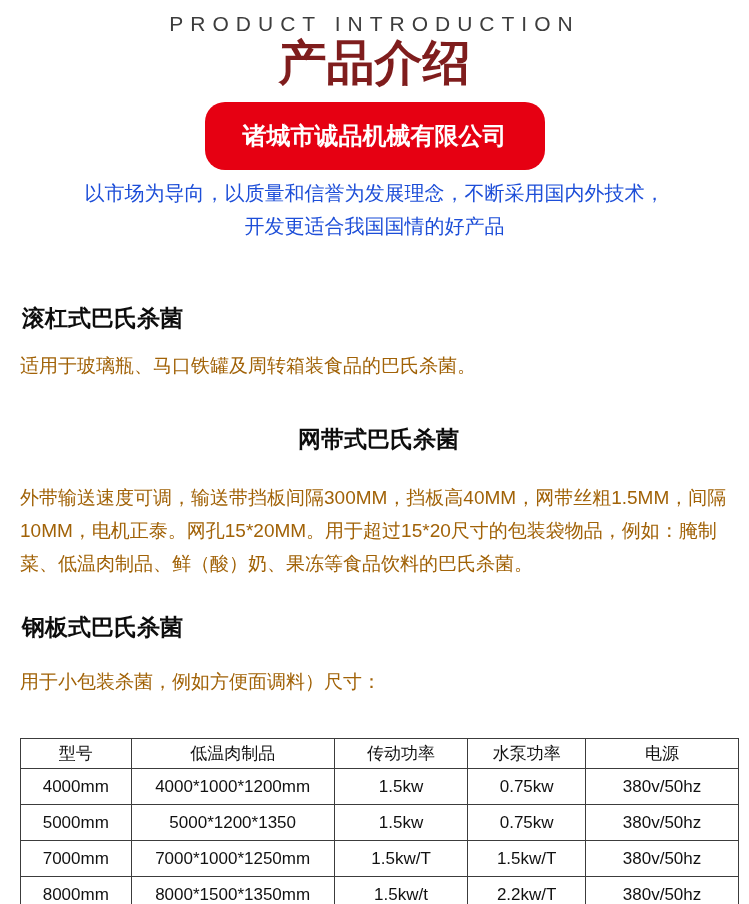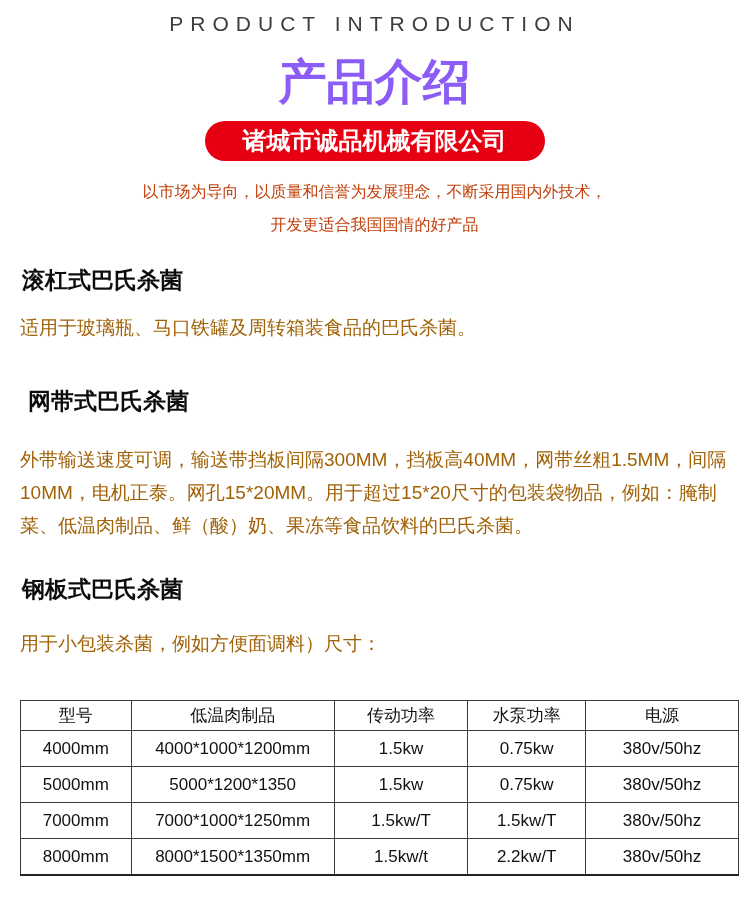--- a/index.html
+++ b/index.html
@@ -24,56 +24,57 @@
     text-align: center;
   }
   .eyebrow {
     padding-top: 12px;
     font-size: 21px;
     letter-spacing: 7px;
     color: #3d3d3d;
     font-weight: 400;
   }
   .page-title {
-    margin-top: 20px;
+    margin-top: 1px;
     font-size: 48px;
     line-height: 52px;
     font-weight: 900;
-    color: #8b5cf6;
+    color: #7f1d1d;
   }
   .company-badge {
     display: inline-block;
     margin-top: 13px;
     background: #e60012;
     color: #ffffff;
     font-size: 24px;
     font-weight: 700;
     line-height: 40px;
     height: 40px;
-    padding: 0 38px;
+    padding: 14px 38px;
     border-radius: 20px;
   }
   .taglines {
-    margin-top: 14px;
-    font-size: 16px;
+    margin-top: 7px;
+    font-size: 20px;
     line-height: 33px;
-    color: #c2410c;
+    color: #1d4ed8;
   }
   
   .content {
     padding: 0 20px;
   }
   .section-heading {
-    margin: 24px 0 0 2px;
+    margin: 60px 0 0 2px;
     font-size: 23px;
     font-weight: 700;
     color: #0d0d0d;
   }
   .section-heading.indent {
     margin-left: 8px;
+    text-align: center;
   }
   .section-body {
     margin: 15px 0 0 0;
     font-size: 19px;
     line-height: 33px;
     color: #a16207;
   }
   .section.s2 .section-heading { margin-top: 42px; }
   .section.s2 .section-body  { margin-top: 26px; }
   .section.s3 .section-heading { margin-top: 32px; }

